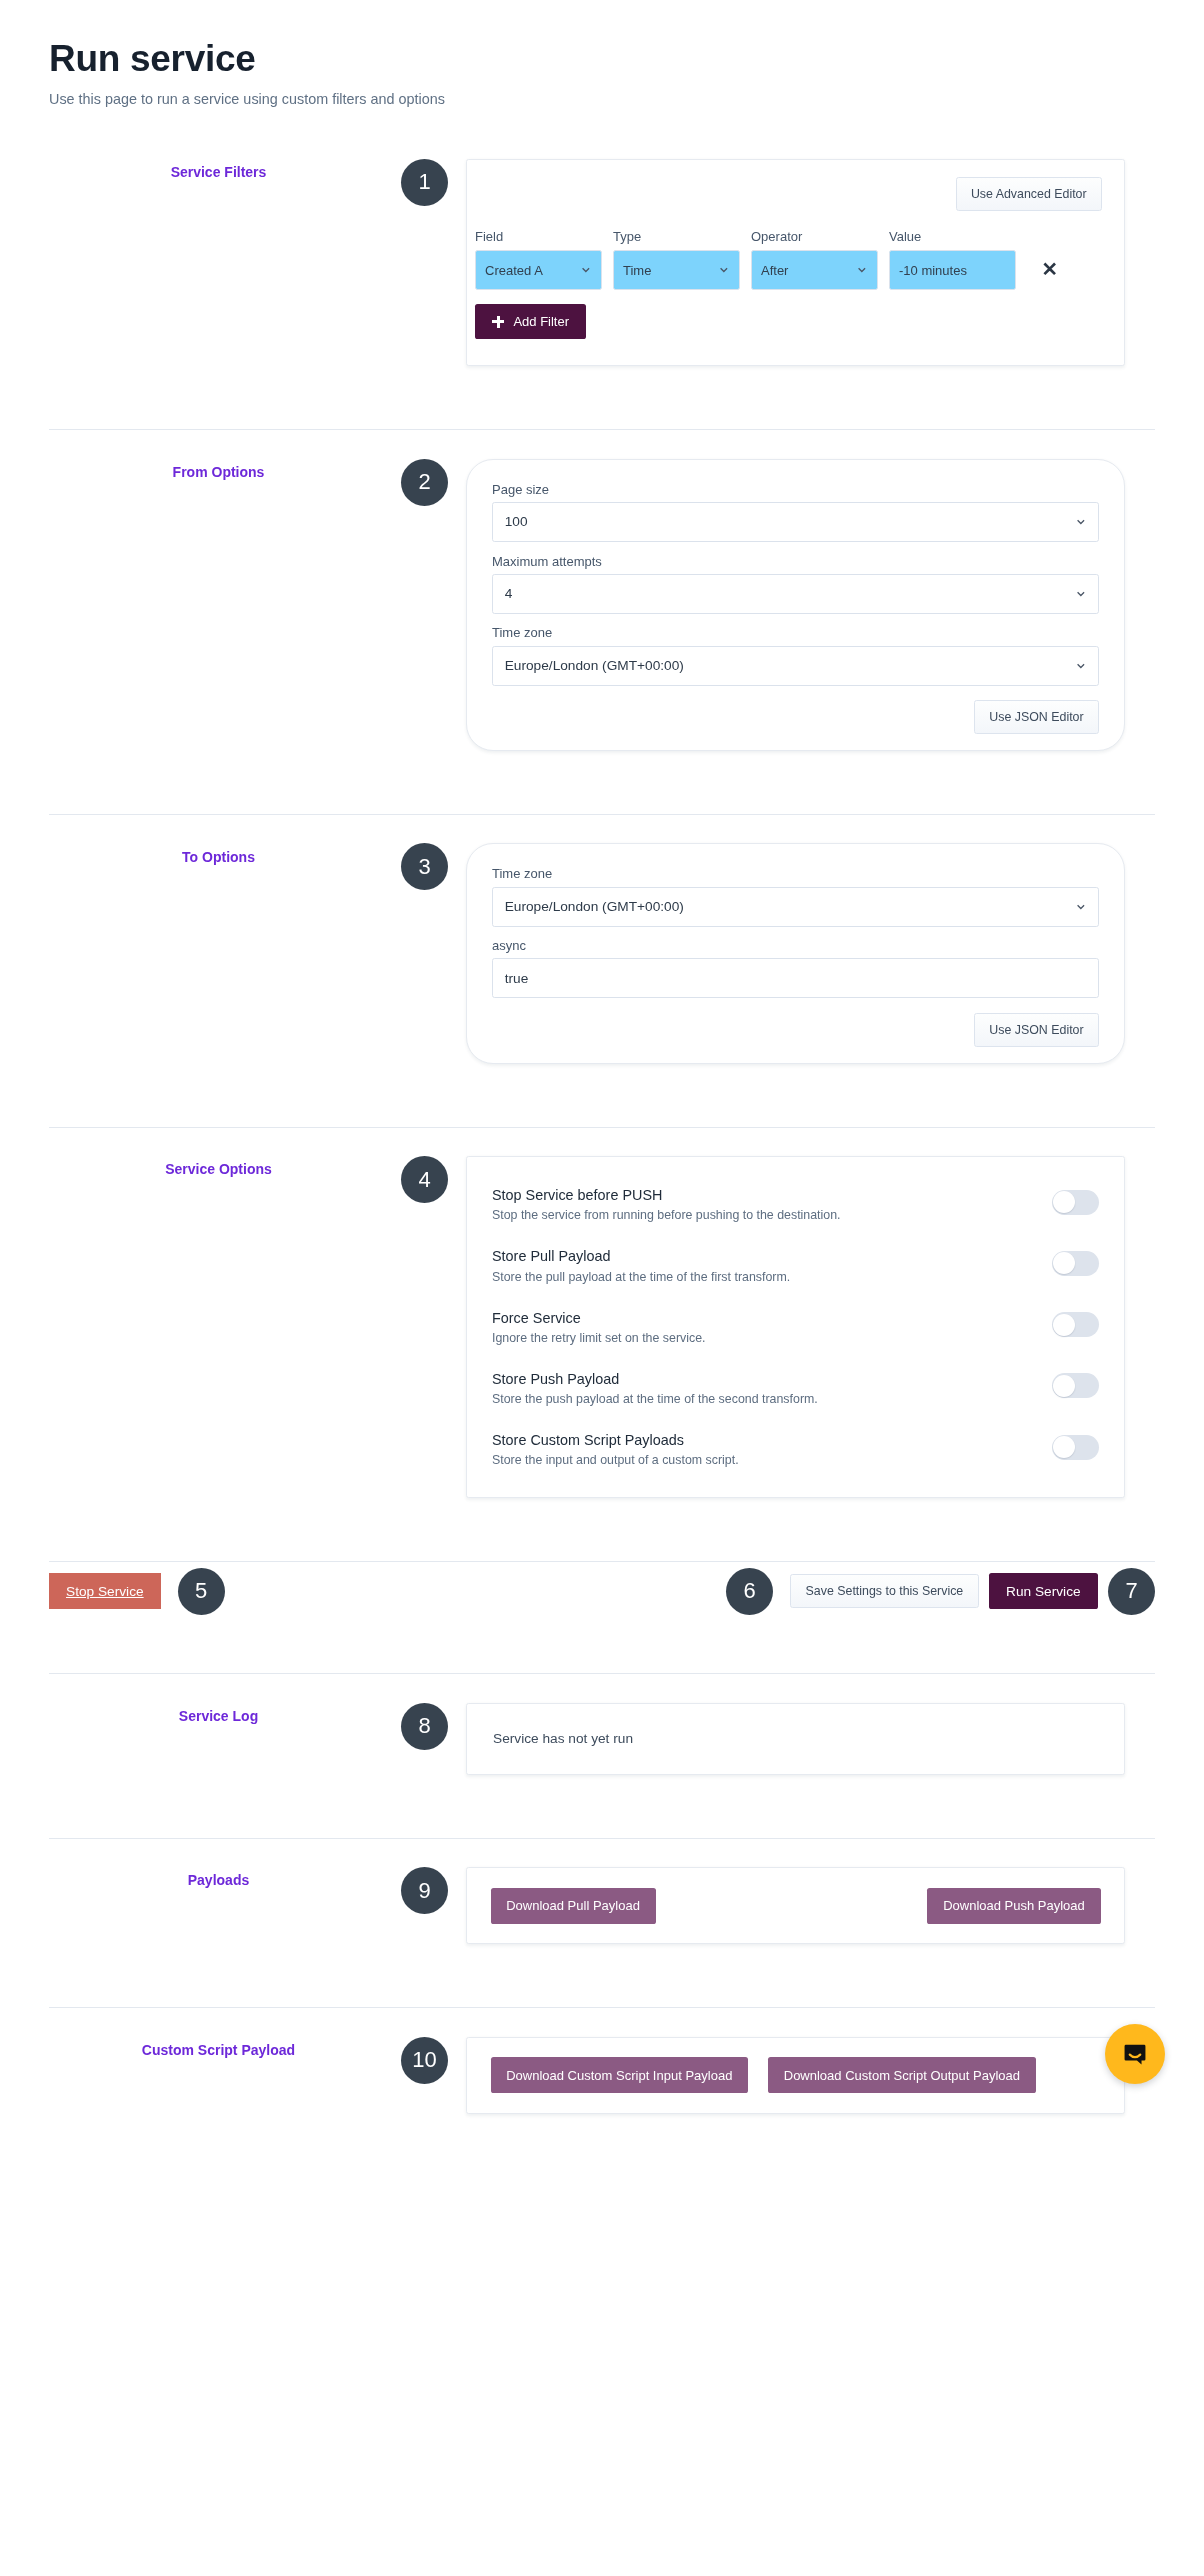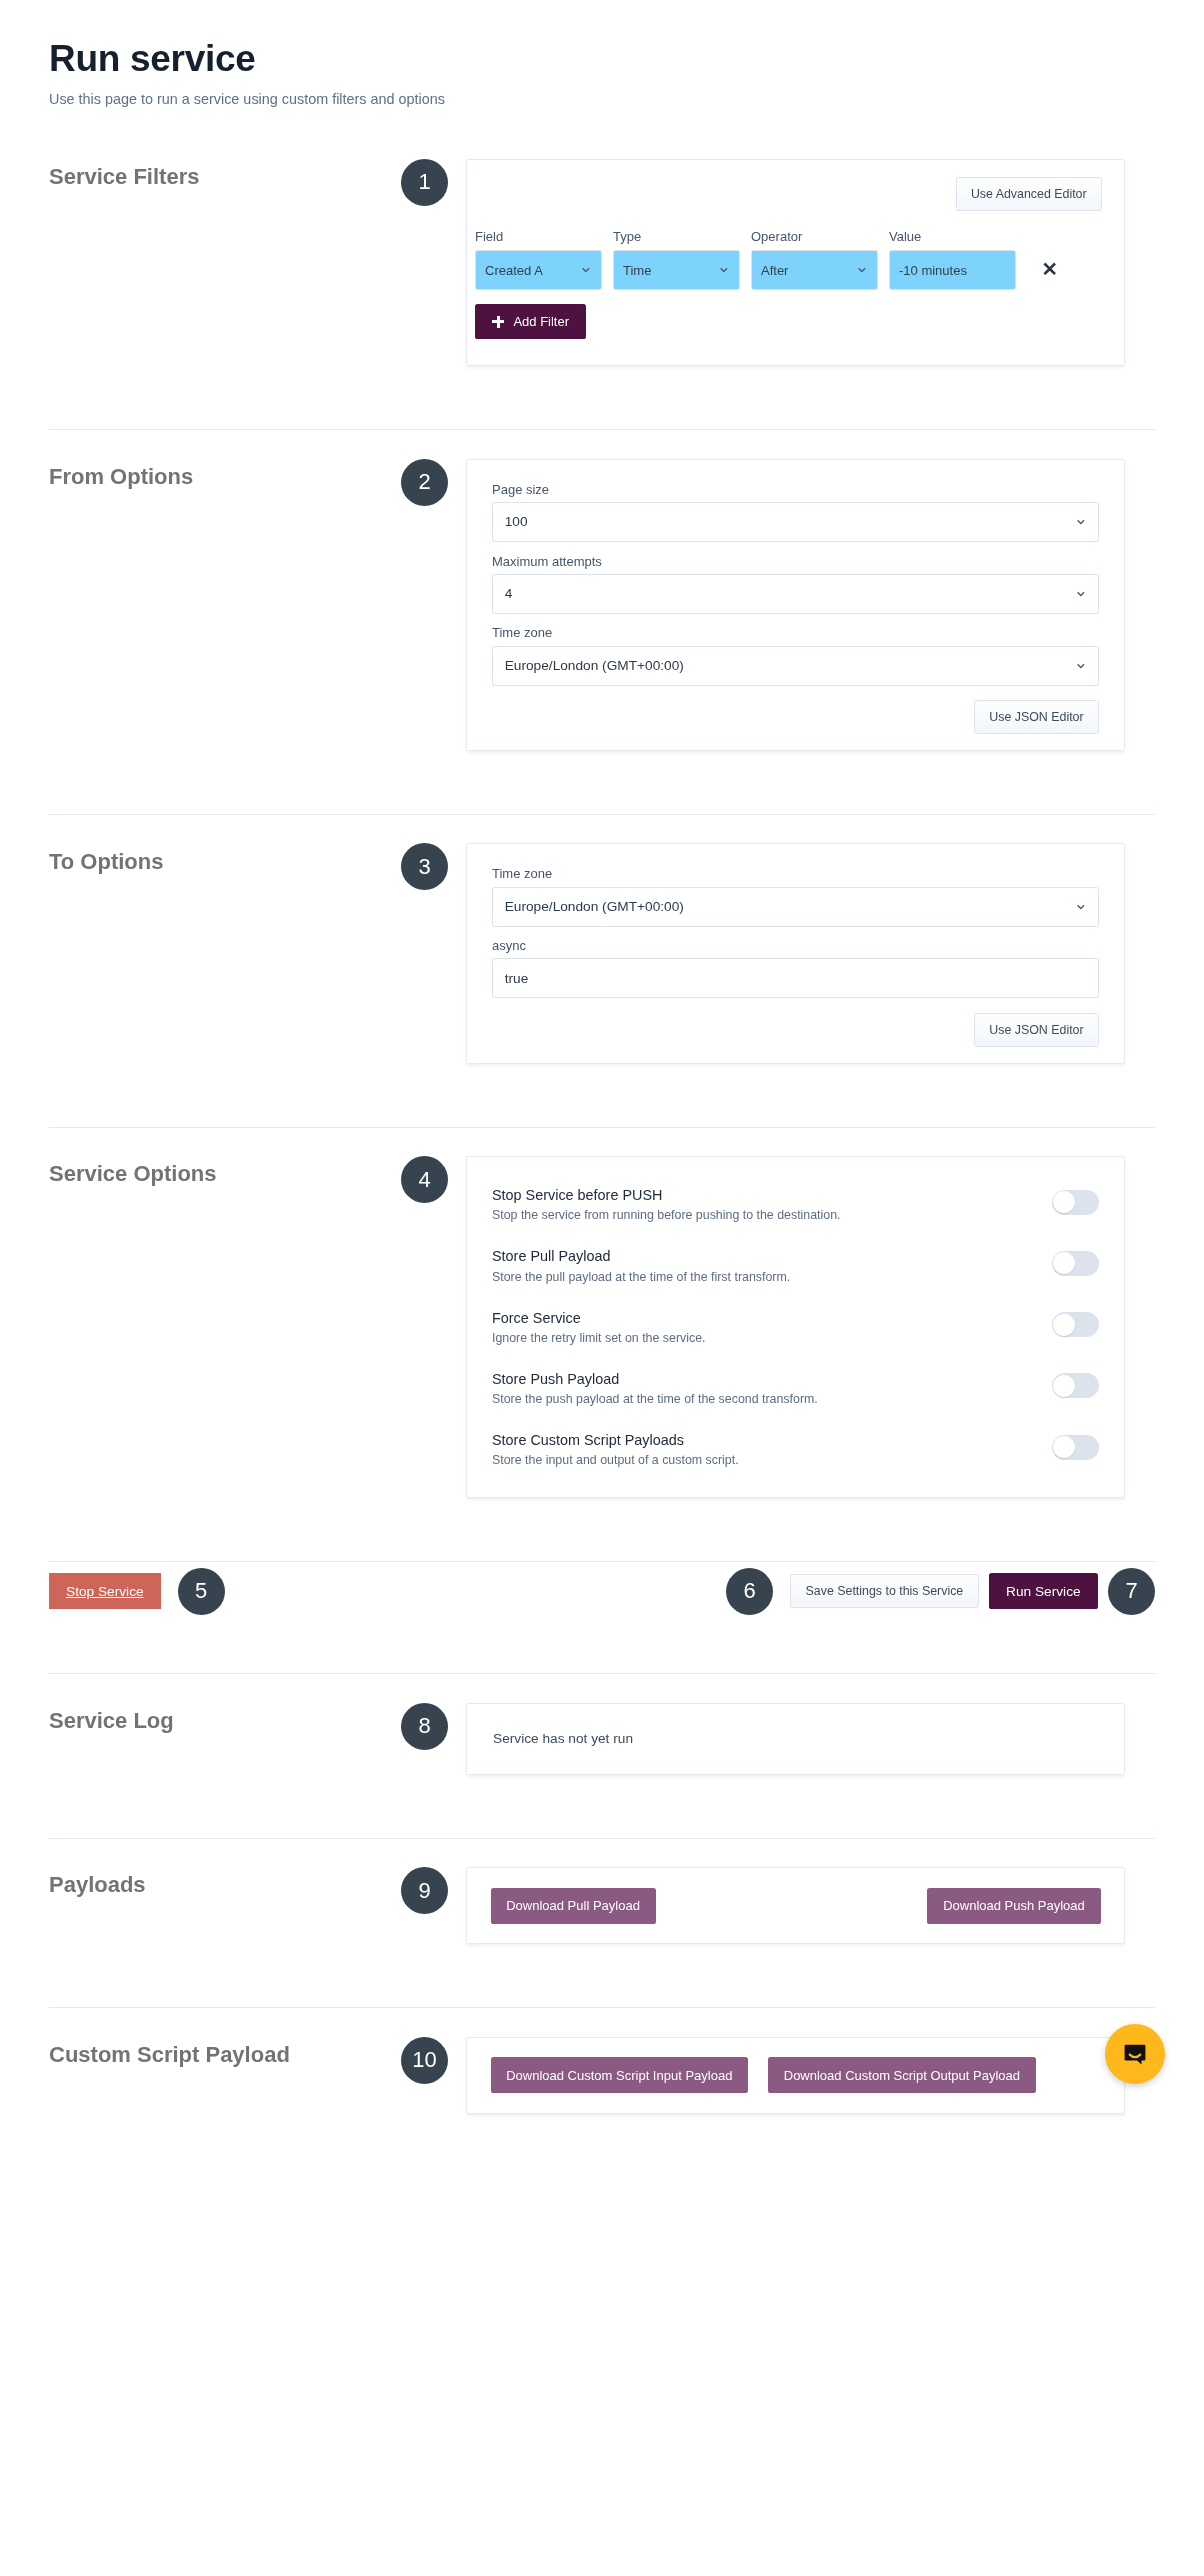--- a/index.html
+++ b/index.html
@@ -52,25 +52,26 @@
 
   
   .section{
     position:relative;
     display:grid;
     grid-template-columns:339px 78px 1fr;
     align-items:start;
     padding:0 49px 0 49px;
   }
   .section-label{
-    font-size:22px;
+    font-size:14px;
     font-weight:700;
-    color:#737373;
+    color:#6d28d9;
     padding-top:5.2px;
     white-space:nowrap;
+    text-align:center;
   }
   .badge-col{ position:relative; }
   .badge{
     width:47px;height:47px;border-radius:50%;
     background:var(--badge);
     color:#ffffff;
     display:flex;align-items:center;justify-content:center;
     font-size:22px;font-weight:500;
     position:absolute;
     left:13px;
@@ -164,21 +165,21 @@
   .plus{
     display:inline-block;width:12.4px;height:12.4px;position:relative;
   }
   .plus:before,.plus:after{
     content:"";position:absolute;background:#fff;
   }
   .plus:before{left:0;top:4.6px;width:12.4px;height:3.3px;}
   .plus:after{top:0;left:4.6px;height:12.4px;width:3.3px;}
 
   
-  .opt-card{ padding:22px 25px 15.7px 25px; }
+  .opt-card{ padding:22px 25px 15.7px 25px;border-radius:27px; }
   .field-label{
     font-size:13px;
     color:#46566a;
     margin:0 0 5.2px 0;
     display:block;
   }
   .field-label.spaced{ margin-top:11.7px; }
   .field-control{
     height:40px;
     width:100%;

